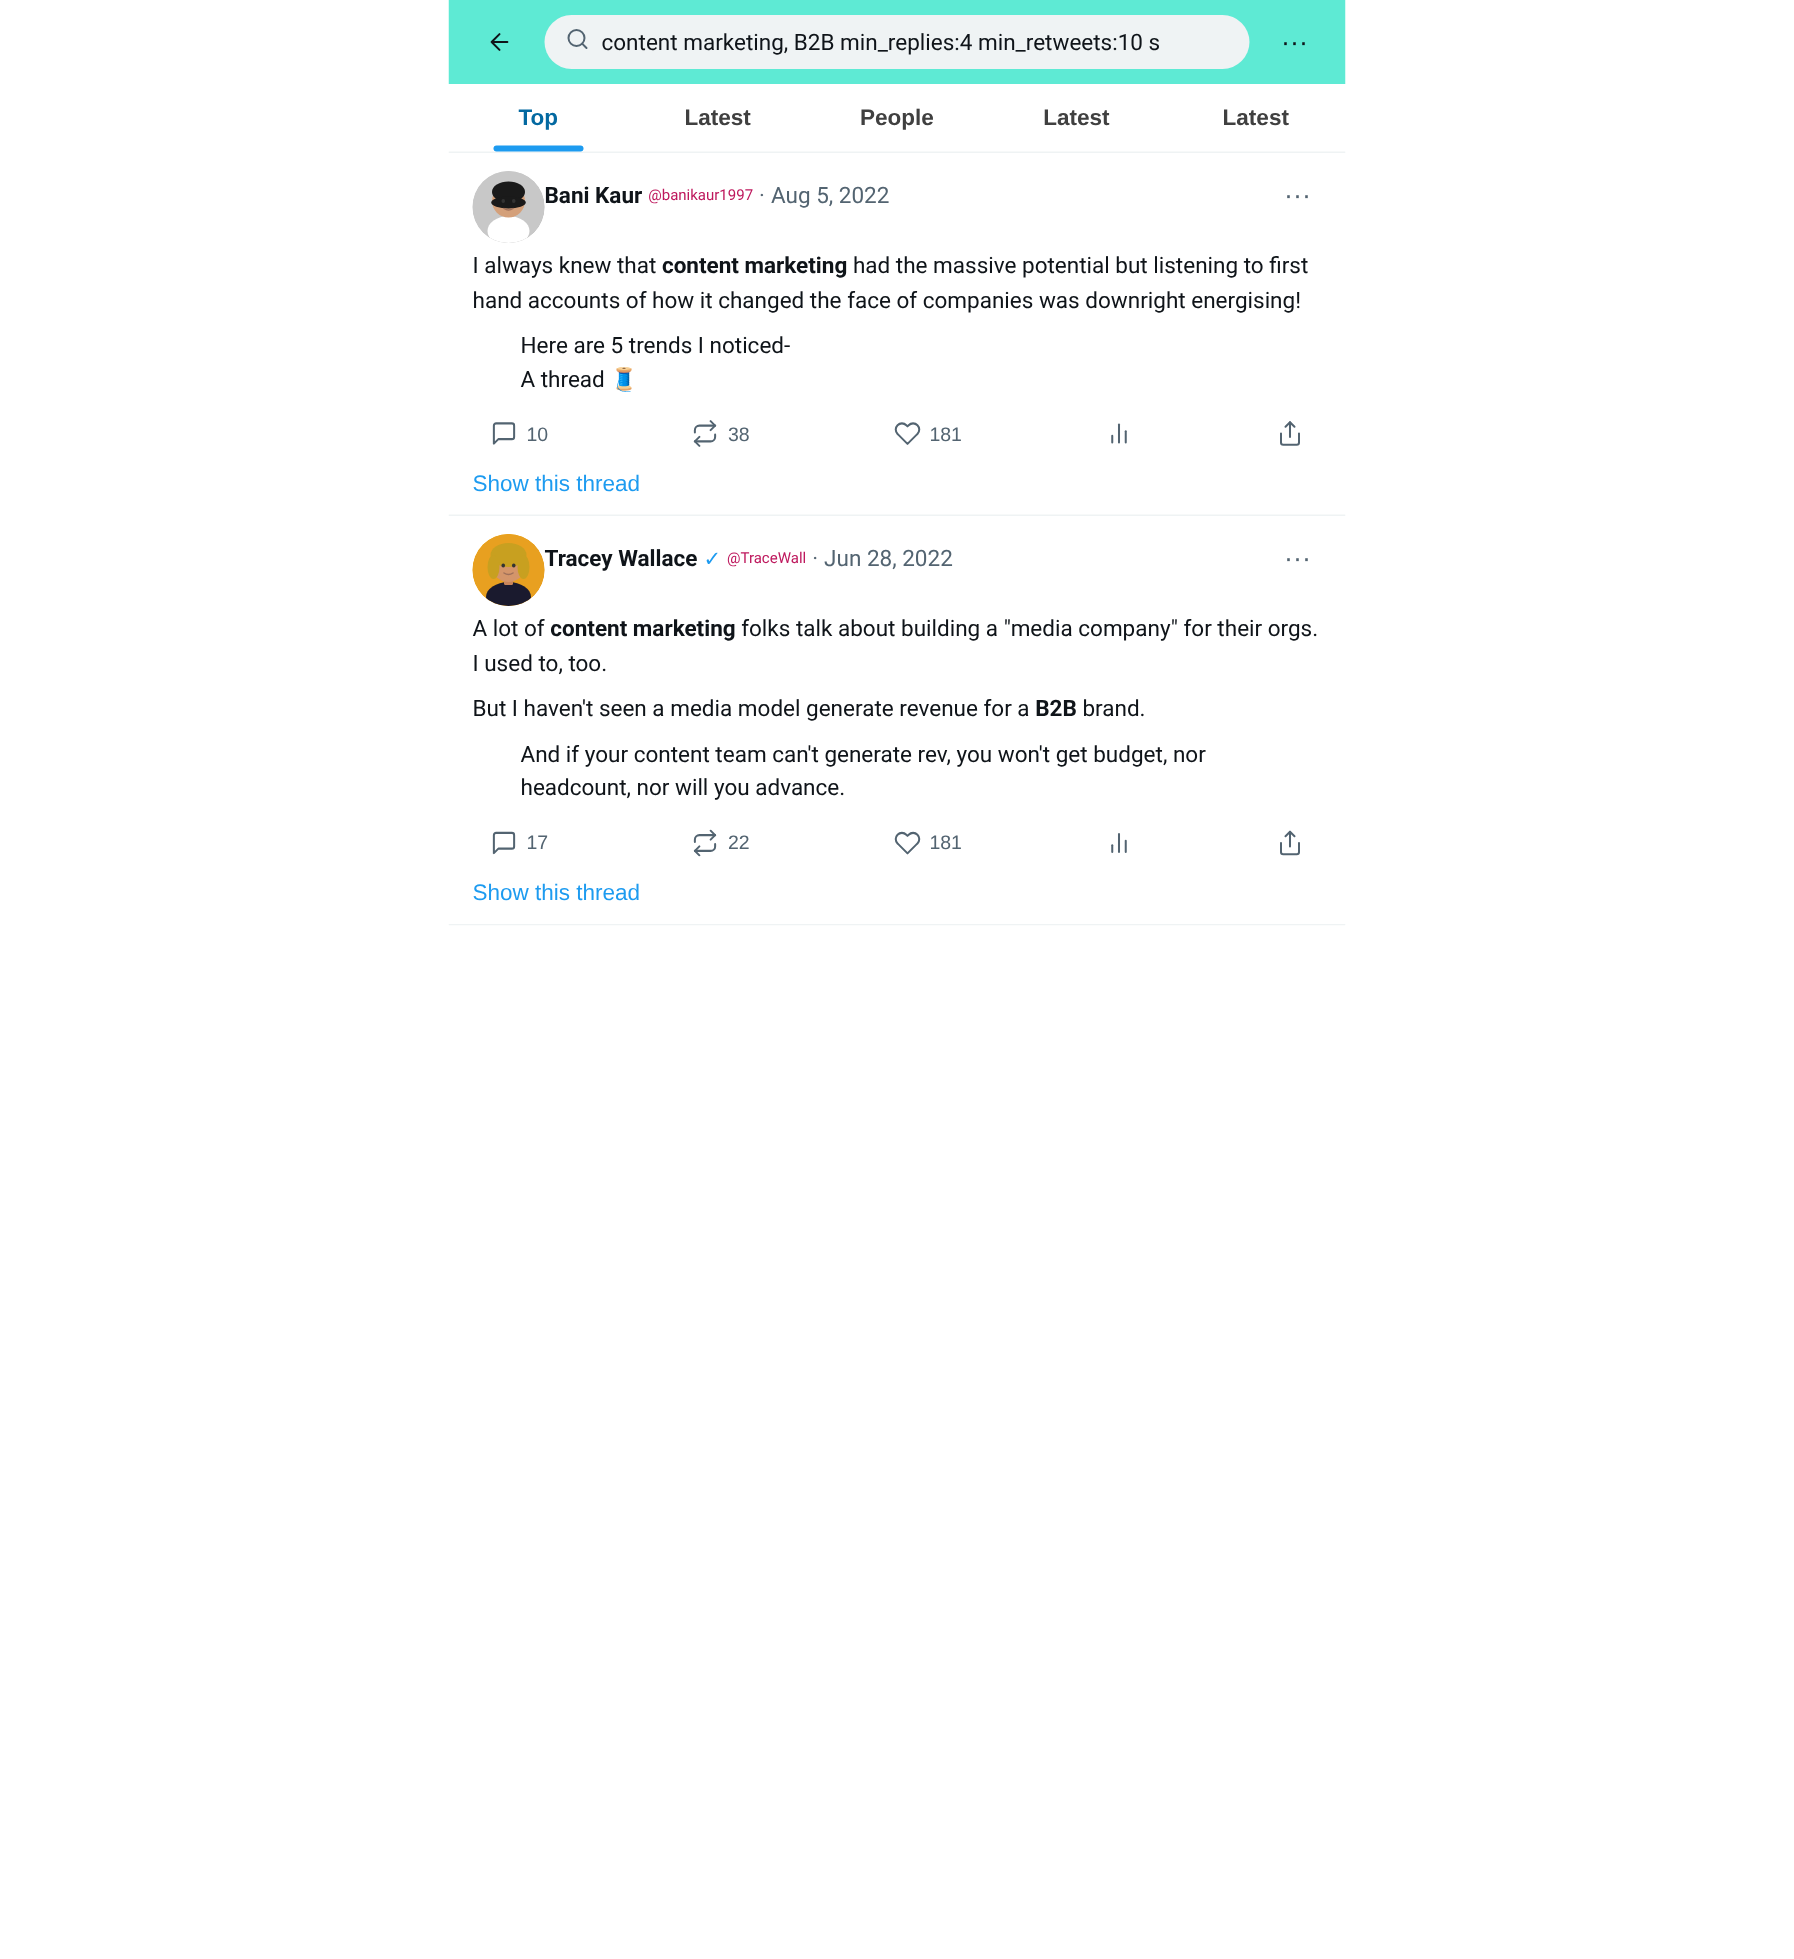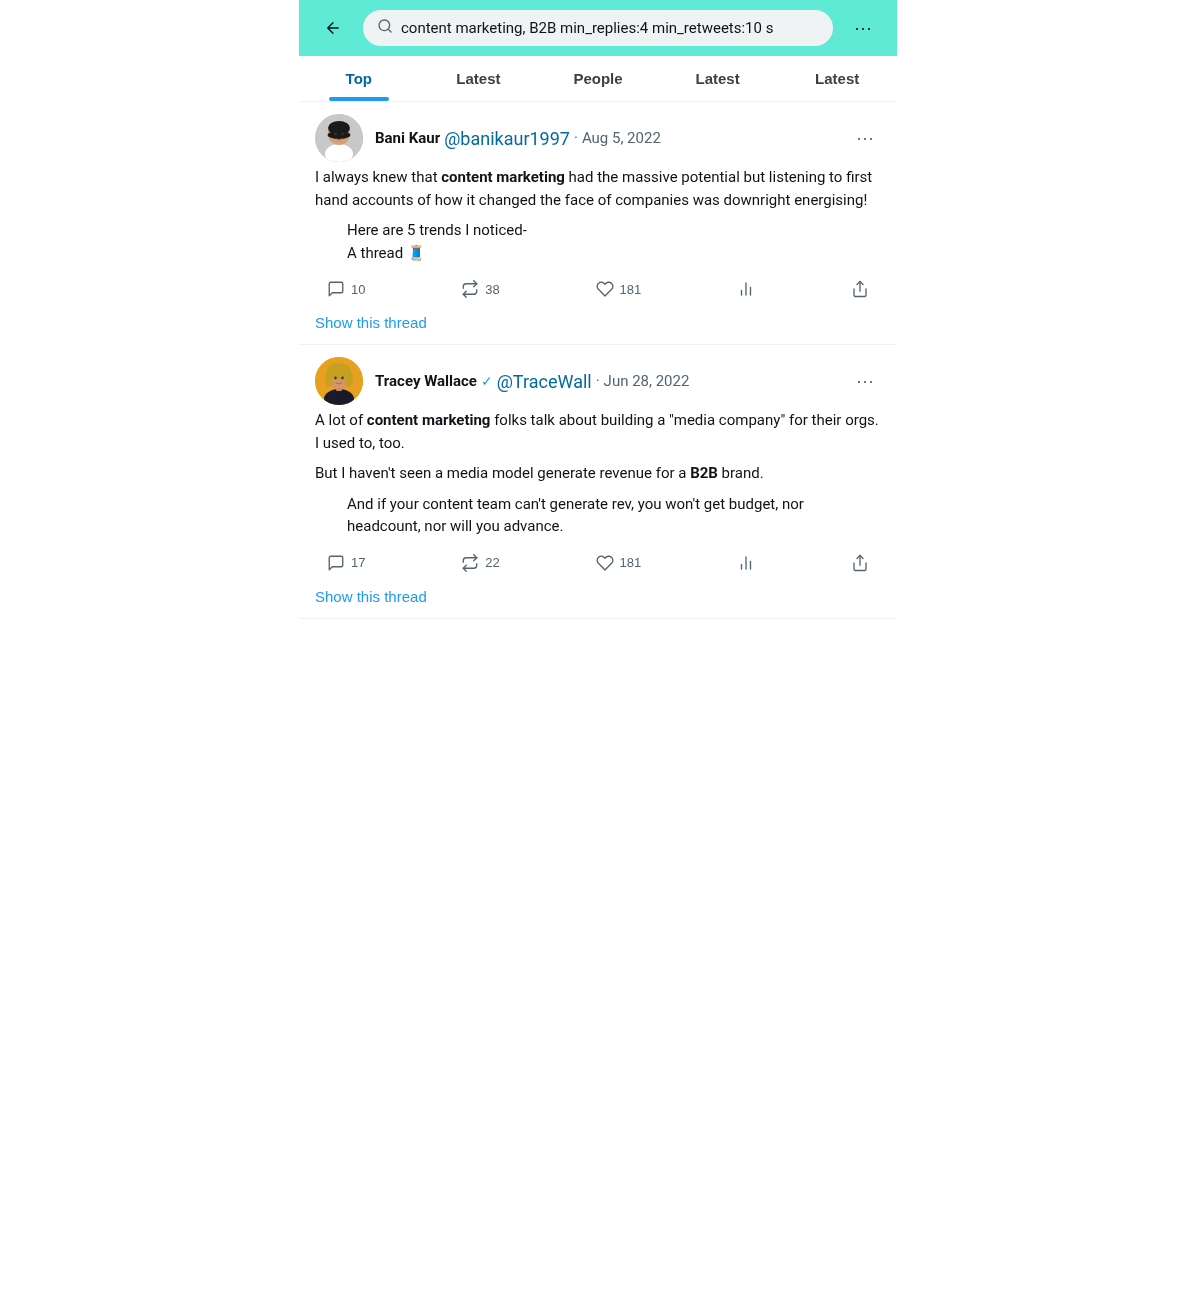--- a/index.html
+++ b/index.html
@@ -109,22 +109,21 @@
       border-radius: 2px;
     }
 
     
     .tweet {
       padding: 12px 16px;
       border-bottom: 1px solid #eff3f4;
     }
     .tweet-header {
       display: flex;
-      gap: 12px;
-      align-items: center;
+      align-items: flex-start;
     }
     .tweet-meta {
       flex: 1;
     }
     .tweet-author-line {
       display: flex;
       align-items: center;
       gap: 4px;
       flex-wrap: wrap;
       justify-content: space-between;
@@ -138,22 +137,22 @@
     .author-name {
       font-weight: 700;
       font-size: 15px;
       color: #0f1419;
     }
     .verified-badge {
       color: #1d9bf0;
       font-size: 14px;
     }
     .author-handle {
-      color: #0369a1;
-      font-size: 18px;
+      color: #be185d;
+      font-size: 10px;
     }
     .tweet-dot {
       color: #536471;
       font-size: 15px;
     }
     .tweet-date {
       color: #536471;
       font-size: 15px;
     }
     .tweet-more {

